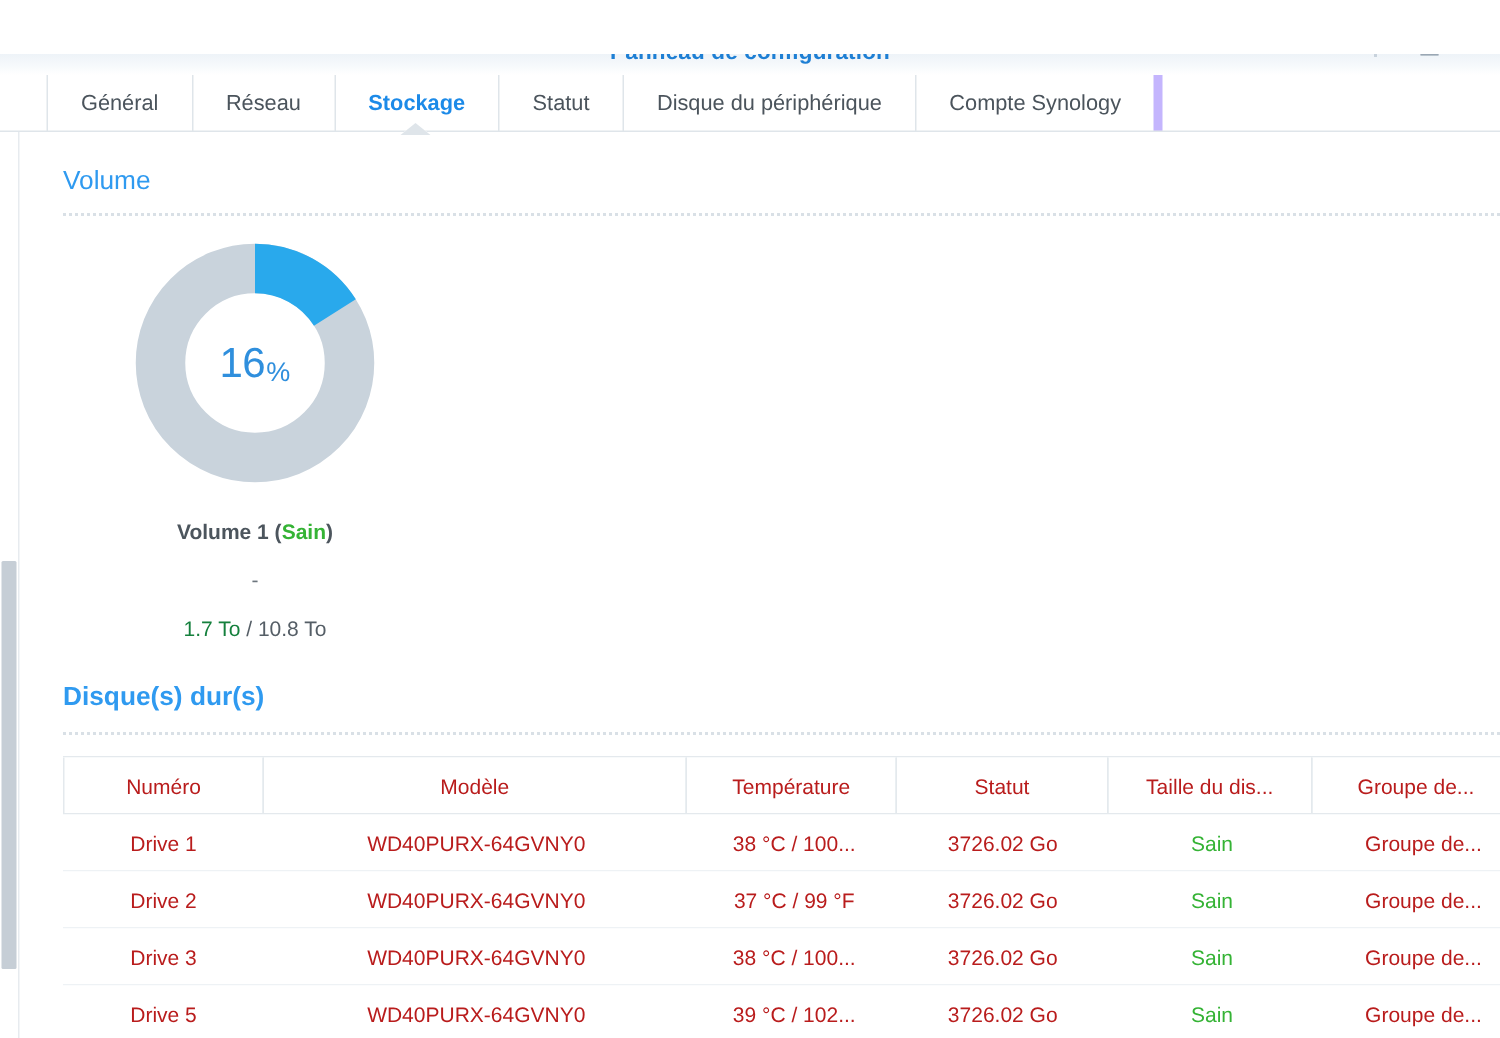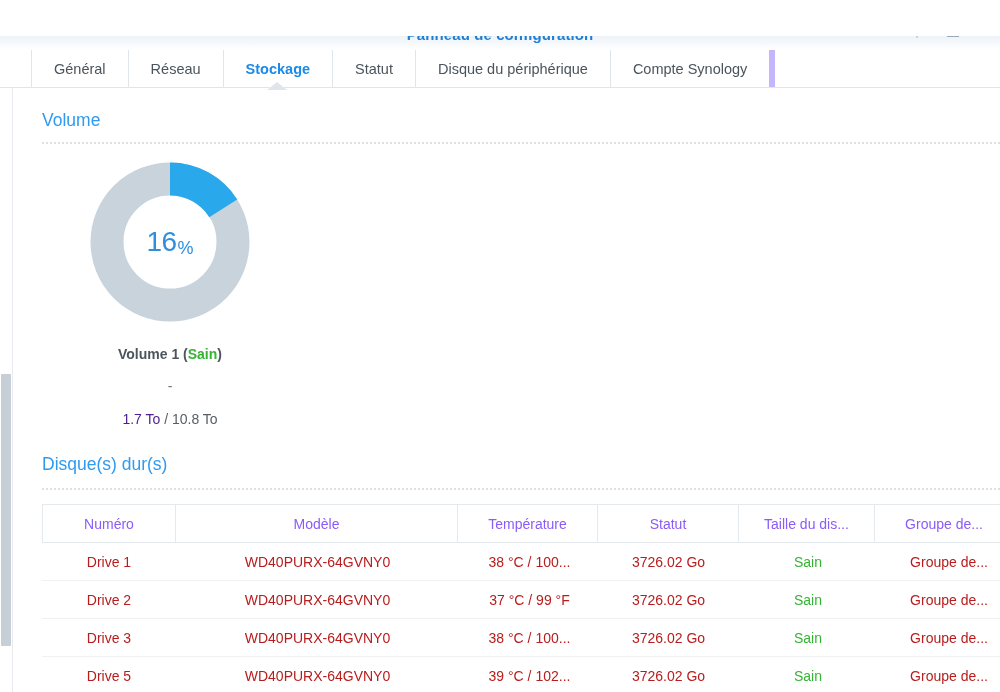--- a/index.html
+++ b/index.html
@@ -219,21 +219,21 @@
   }
   .vol-size {
     position: absolute;
     left: 0; top: 323px;
     width: 312px;
     text-align: center;
     font-size: 14px;
     color: #555e66;
     white-space: nowrap;
   }
-  .vol-size .used { color: #4c1d95; }
+  .vol-size .used { color: #15803d; }
 
   
   .table {
     position: absolute;
     left: 28px;
     top: 416px;
     width: 1000px;
     border-top: 1px solid #e4e9ed;
     border-bottom: 1px solid #e4e9ed;
   }
@@ -253,21 +253,21 @@
   .cell {
     display: flex;
     align-items: center;
     justify-content: center;
     font-size: 14px;
     color: #b91c1c;
     white-space: nowrap;
     overflow: hidden;
   }
   .trow.head .cell {
-    color: #8b5cf6;
+    color: #b91c1c;
     border-left: 1px solid #e4e9ed;
     border-right: 1px solid #e4e9ed;
     margin-left: -1px;
   }
   .trow.head .cell:first-child { margin-left: 0; }
 
   .c-num   { width: 134px; }
   .c-model { width: 283px; }
   .c-temp  { width: 141px; }
   .c-size  { width: 137px; }
@@ -338,21 +338,21 @@
     </div>
 
     <div class="vol-label">
       <span>Volume 1 (</span><span class="healthy">Sain</span><span>)</span>
     </div>
     <div class="vol-dash">-</div>
     <div class="vol-size">
       <span class="used">1.7 To</span><span> / </span><span>10.8 To</span>
     </div>
 
-    <div class="section-head" style="top:366px;">Disque(s) dur(s)</div>
+    <div class="section-head" style="top:366px;font-weight:bold;">Disque(s) dur(s)</div>
     <div class="section-rule" style="top:400px;"></div>
 
     <div class="table">
       <div class="trow head">
         <div class="cell c-num">Numéro</div>
         <div class="cell c-model">Modèle</div>
         <div class="cell c-temp">Température</div>
         <div class="cell c-stat">Statut</div>
         <div class="cell c-size">Taille du dis...</div>
         <div class="cell c-grp">Groupe de...</div>

